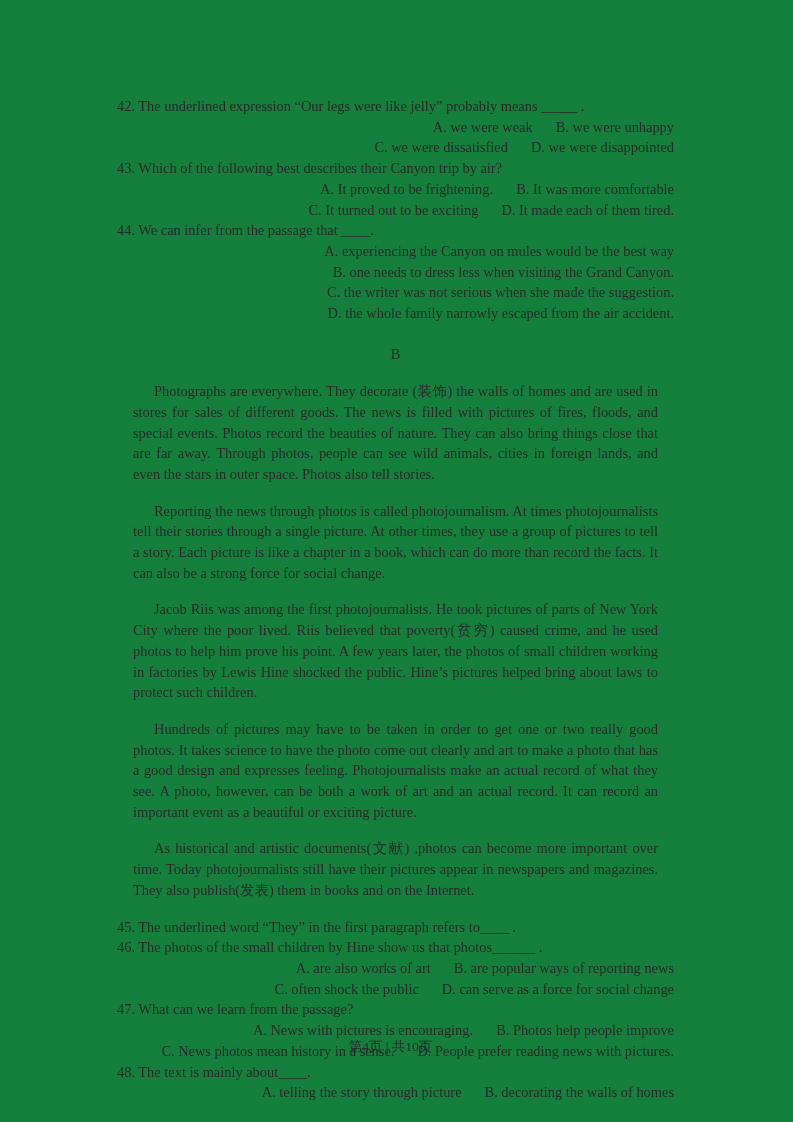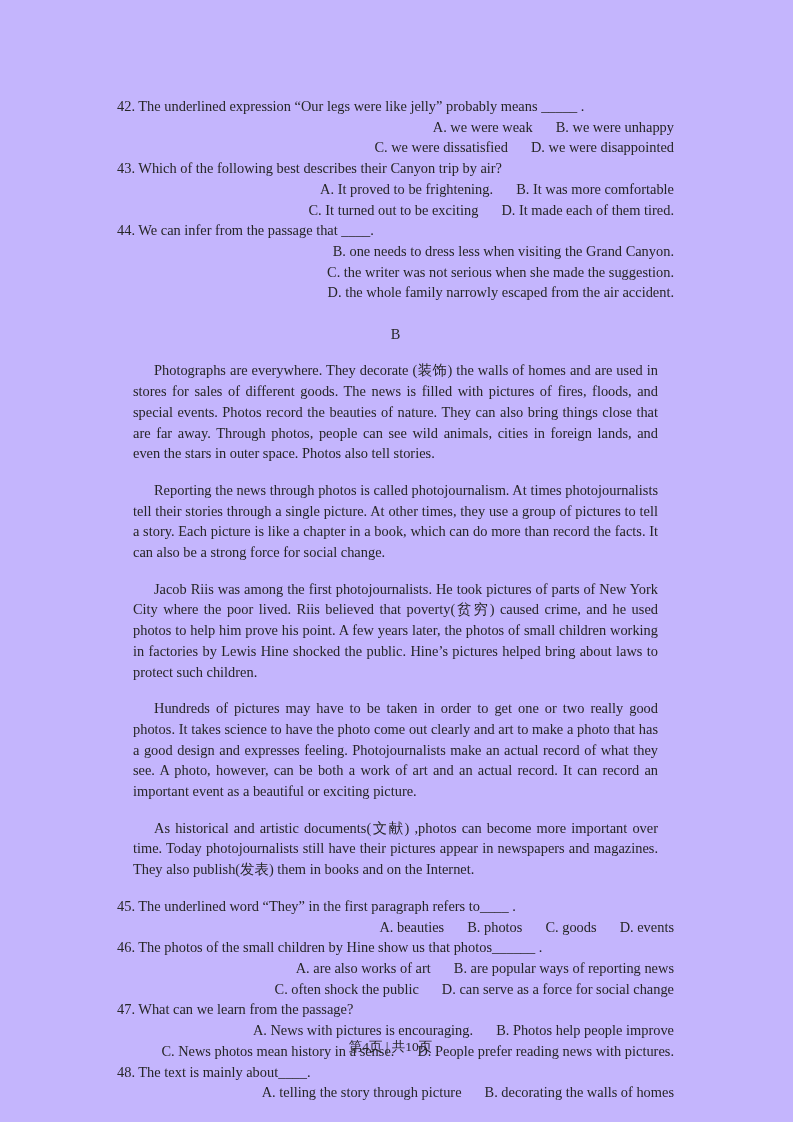--- a/index.html
+++ b/index.html
@@ -4,21 +4,21 @@
 <style>
   html, body {
     margin: 0;
     padding: 0;
     background: #ffffff;
   }
   .page {
     position: relative;
     width: 793px;
     height: 1122px;
-    background: #c4b5fd;
+    background: #15803d;
     font-family: "Liberation Serif", "DejaVu Serif", serif;
     color: #262626;
     font-size: 14.4px;
     line-height: 20.7px;
     overflow: hidden;
   }
   .content {
     position: absolute;
     left: 117px;
     top: 96px;
@@ -63,37 +63,37 @@
           <div class="option-line"><span class="option">A. we were weak</span><span class="option">B. we were unhappy</span></div>
           <div class="option-line"><span class="option">C. we were dissatisfied</span><span class="option">D. we were disappointed</span></div>
         </div>
         <div class="question">
           <div class="stem-line"><span>43. </span><span>Which of the following best describes their Canyon trip by air?</span></div>
           <div class="option-line"><span class="option">A. It proved to be frightening.</span><span class="option">B. It was more comfortable</span></div>
           <div class="option-line"><span class="option">C. It turned out to be exciting</span><span class="option">D. It made each of them tired.</span></div>
         </div>
         <div class="question">
           <div class="stem-line"><span>44. </span><span>We can infer from the passage that ____.</span></div>
+          <div class="option-line"><span class="option">A. experiencing the Canyon on mules would be the best way</span></div>
           <div class="option-line"><span class="option">B. one needs to dress less when visiting the Grand Canyon.</span></div>
           <div class="option-line"><span class="option">C. the writer was not serious when she made the suggestion.</span></div>
           <div class="option-line"><span class="option">D. the whole family narrowly escaped from the air accident.</span></div>
         </div>
       </div>
     <div class="section-label">B</div>
     <div class="passage" id="passage">
         <p>Photographs are everywhere. They decorate (装饰) the walls of homes and are used in stores for sales of different goods. The news is filled with pictures of fires, floods, and special events. Photos record the beauties of nature. They can also bring things close that are far away. Through photos, people can see wild animals, cities in foreign lands, and even the stars in outer space. Photos also tell stories.</p>
         <p>Reporting the news through photos is called photojournalism. At times photojournalists tell their stories through a single picture. At other times, they use a group of pictures to tell a story. Each picture is like a chapter in a book, which can do more than record the facts. It can also be a strong force for social change.</p>
         <p>Jacob Riis was among the first photojournalists. He took pictures of parts of New York City where the poor lived. Riis believed that poverty(贫穷) caused crime, and he used photos to help him prove his point. A few years later, the photos of small children working in factories by Lewis Hine shocked the public. Hine’s pictures helped bring about laws to protect such children.</p>
         <p>Hundreds of pictures may have to be taken in order to get one or two really good photos. It takes science to have the photo come out clearly and art to make a photo that has a good design and expresses feeling. Photojournalists make an actual record of what they see. A photo, however, can be both a work of art and an actual record. It can record an important event as a beautiful or exciting picture.</p>
         <p>As historical and artistic documents(文献) ,photos can become more important over time. Today photojournalists still have their pictures appear in newspapers and magazines. They also publish(发表) them in books and on the Internet.</p>
       </div>
     <div id="questions-bottom">
         <div class="question">
           <div class="stem-line"><span>45. </span><span>The underlined word “They” in the first paragraph refers to____ .</span></div>
-          <div class="option-line"><span class="option">A. beauties</span><span class="option">B. photos</span><span class="option">C. goods</span><span class="option">D. events</span></div>
         </div>
         <div class="question">
           <div class="stem-line"><span>46. </span><span>The photos of the small children by Hine show us that photos______ .</span></div>
           <div class="option-line"><span class="option">A. are also works of art</span><span class="option">B. are popular ways of reporting news</span></div>
           <div class="option-line"><span class="option">C. often shock the public</span><span class="option">D. can serve as a force for social change</span></div>
         </div>
         <div class="question">
           <div class="stem-line"><span>47. </span><span>What can we learn from the passage?</span></div>
           <div class="option-line"><span class="option">A. News with pictures is encouraging.</span><span class="option">B. Photos help people improve</span></div>
           <div class="option-line"><span class="option">C. News photos mean history in a sense.</span><span class="option">D. People prefer reading news with pictures.</span></div>

